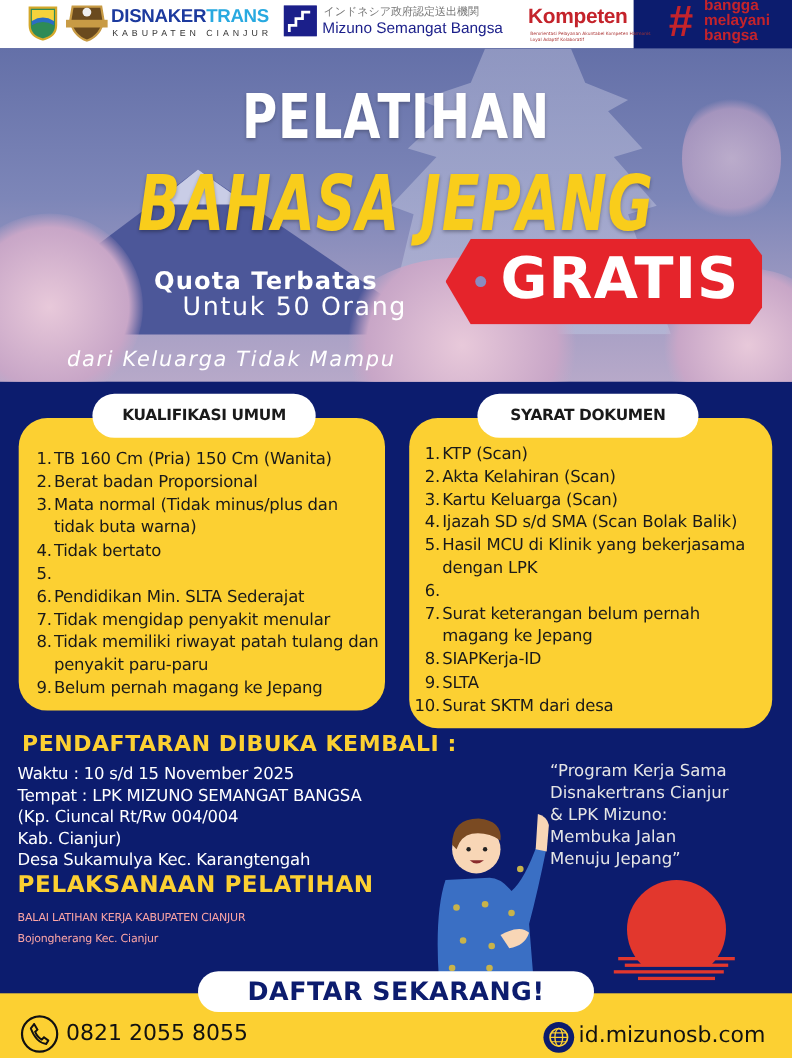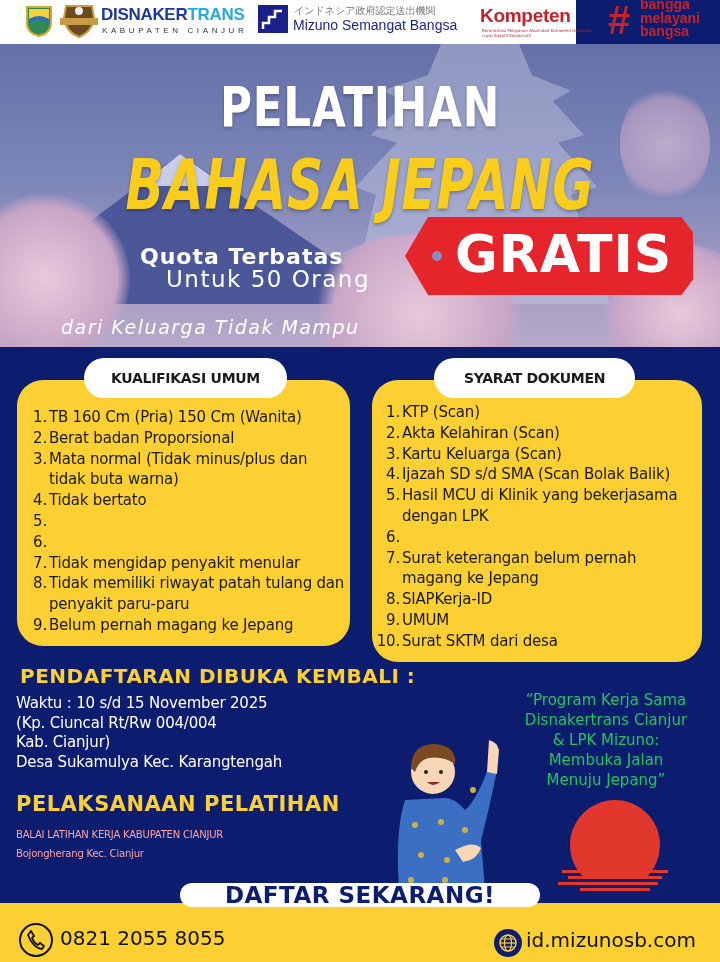--- a/index.html
+++ b/index.html
@@ -50,30 +50,30 @@
   .list-left { left: 20px; top: 407px; width: 325px; }
   .list-left .num { width: 27px; }
   .list-right { left: 374px; top: 402px; width: 325px; }
   .list-right .num { width: 26px; }
 
   
   .reg-title { position: absolute; left: 20px; top: 664px; font-family: "DejaVu Sans", sans-serif; font-weight: bold; font-size: 20px; color: #fcd032; letter-spacing: 0.5px; }
   .reg-lines { position: absolute; left: 16px; top: 694px; font-family: "DejaVu Sans", sans-serif; font-size: 15px; line-height: 19.5px; color: #fff; white-space: nowrap; letter-spacing: -0.2px; }
   .exec-title { position: absolute; left: 16px; top: 792px; font-family: "DejaVu Sans", sans-serif; font-weight: bold; font-size: 21px; color: #fcd032; letter-spacing: 0.5px; }
   .exec-lines { position: absolute; left: 16px; top: 825px; font-family: "DejaVu Sans", sans-serif; font-size: 10px; line-height: 19px; color: #fca5a5; white-space: nowrap; letter-spacing: -0.2px; }
-  .quote { position: absolute; left: 500px; top: 690px; width: 212px; text-align: center; font-family: "DejaVu Sans", sans-serif; font-size: 15px; line-height: 20px; color: #22c55e; }
+  .quote { position: absolute; left: 500px; top: 690px; width: 212px; font-family: "DejaVu Sans", sans-serif; font-size: 15px; line-height: 20px; color: #e5e5e5; }
   .sun { position: absolute; left: 570px; top: 800px; width: 90px; height: 90px; border-radius: 50%; background: #e2372d; clip-path: inset(0 0 15% 0); }
   .sun-ref { position: absolute; height: 3px; background: #e2372d; }
 
   
   .person { position: absolute; left: 385px; top: 730px; width: 120px; height: 160px; }
 
   
   .footer { position: absolute; left: 0; top: 903px; width: 720px; height: 59px; background: #fcd032; }
-  .cta { position: absolute; left: 180px; top: 883px; width: 360px; height: 24px; background: #fff; border-radius: 20px; display: flex; align-items: center; justify-content: center; font-family: "DejaVu Sans", sans-serif; font-weight: bold; font-size: 23px; color: #0c1c6e; letter-spacing: 0.5px; }
+  .cta { position: absolute; left: 180px; top: 883px; width: 360px; height: 37px; background: #fff; border-radius: 20px; display: flex; align-items: center; justify-content: center; font-family: "DejaVu Sans", sans-serif; font-weight: bold; font-size: 23px; color: #0c1c6e; letter-spacing: 0.5px; }
   .phone-ic { position: absolute; left: 19px; top: 923px; width: 34px; height: 34px; border: 2.5px solid #111; border-radius: 50%; display: flex; align-items: center; justify-content: center; }
   .phone-txt { position: absolute; left: 60px; top: 926px; font-family: "DejaVu Sans", sans-serif; font-size: 20px; color: #111; }
   .globe-ic { position: absolute; left: 494px; top: 929px; width: 28px; height: 28px; border-radius: 50%; background: #0c1c6e; display: flex; align-items: center; justify-content: center; }
   .web-txt { position: absolute; left: 526px; top: 928px; font-family: "DejaVu Sans", sans-serif; font-size: 20px; color: #111; }
 </style>
 </head>
 <body>
 
 <div class="logo-bar">
   <svg class="crest" viewBox="0 0 28 32">
@@ -142,20 +142,21 @@
     </li>
   <li>
       <span class="num">4.</span>
       <span>Tidak bertato</span>
     </li>
   <li>
       <span class="num">5.</span>
     </li>
   <li>
       <span class="num">6.</span>
+      <span>Pendidikan Min. SLTA Sederajat</span>
     </li>
   <li>
       <span class="num">7.</span>
       <span>Tidak mengidap penyakit menular</span>
     </li>
   <li>
       <span class="num">8.</span>
       <span>Tidak memiliki riwayat patah tulang dan penyakit paru-paru</span>
     </li>
   <li>
@@ -193,31 +194,32 @@
   <li>
       <span class="num">7.</span>
       <span>Surat keterangan belum pernah magang ke Jepang</span>
     </li>
   <li>
       <span class="num">8.</span>
       <span>SIAPKerja-ID</span>
     </li>
   <li>
       <span class="num">9.</span>
-      <span>UMUM</span>
+      <span>SLTA</span>
     </li>
   <li>
       <span class="num">10.</span>
       <span>Surat SKTM dari desa</span>
     </li>
 </ul>
 
 <div class="reg-title">PENDAFTARAN DIBUKA KEMBALI :</div>
 <div class="reg-lines">
   <div>Waktu : 10 s/d 15 November 2025</div>
+  <div>Tempat : LPK MIZUNO SEMANGAT BANGSA</div>
   <div>(Kp. Ciuncal Rt/Rw 004/004</div>
   <div>Kab. Cianjur)</div>
   <div>Desa Sukamulya Kec. Karangtengah</div>
 </div>
 
 <div class="exec-title">PELAKSANAAN PELATIHAN</div>
 <div class="exec-lines">
   <div>BALAI LATIHAN KERJA KABUPATEN CIANJUR</div>
   <div>Bojongherang Kec. Cianjur</div>
 </div>

